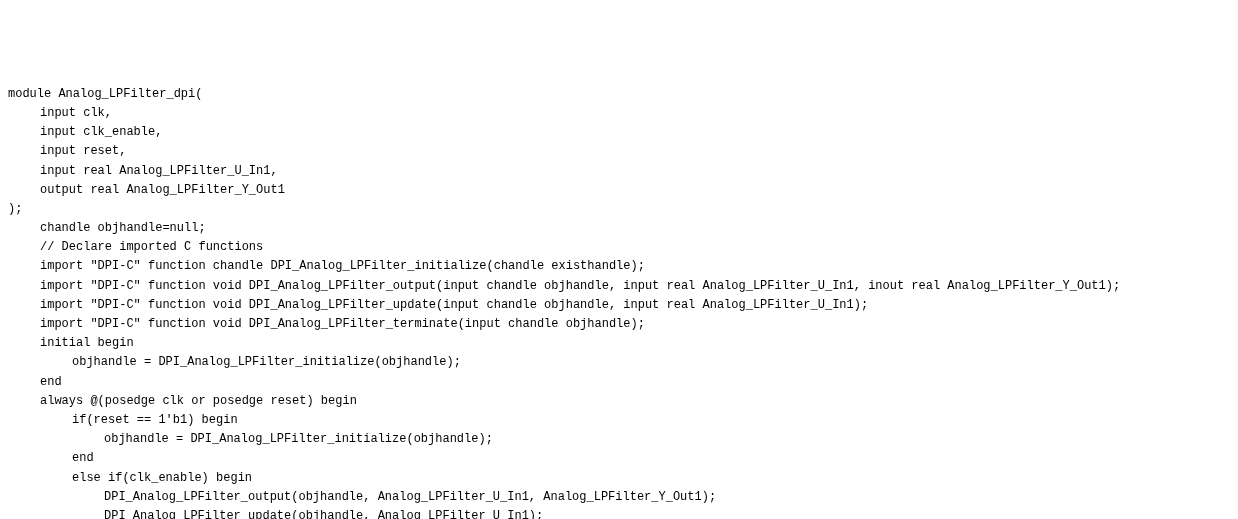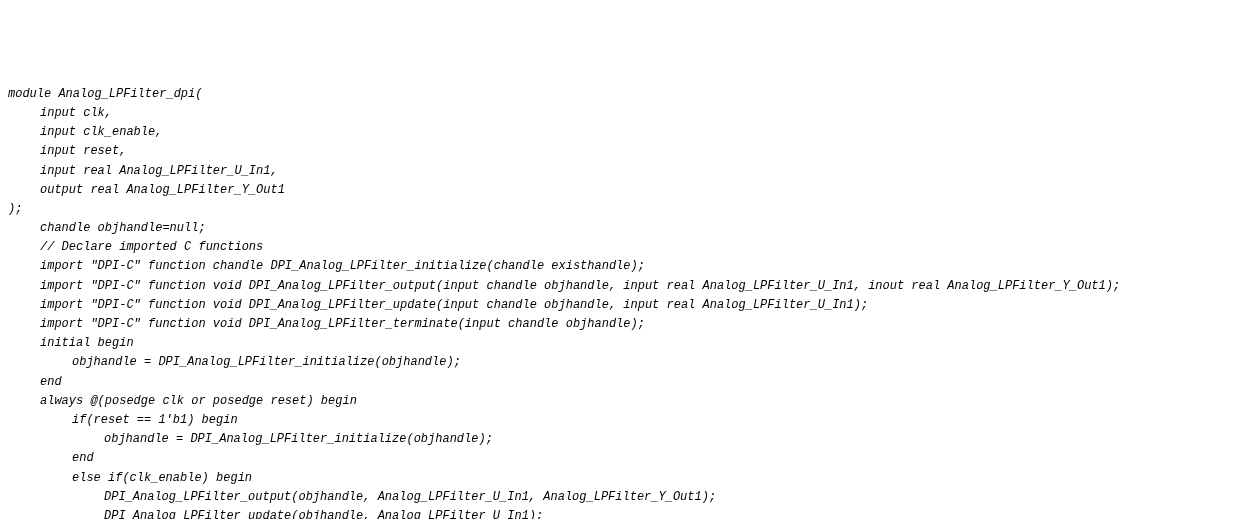--- a/index.html
+++ b/index.html
@@ -7,21 +7,20 @@
       padding: 8px;
       font-family: "Courier New", Courier, monospace;
       font-size: 12px;
       line-height: 1.6;
       color: #000;
       background: #fff;
       white-space: pre;
     }
     .code-line {
       display: block;
-      font-style: italic;
     }
     .indent-1 { padding-left: 32px; }
     .indent-2 { padding-left: 64px; }
     .indent-3 { padding-left: 96px; }
   </style>
 </head>
 <body>
 
 
 

